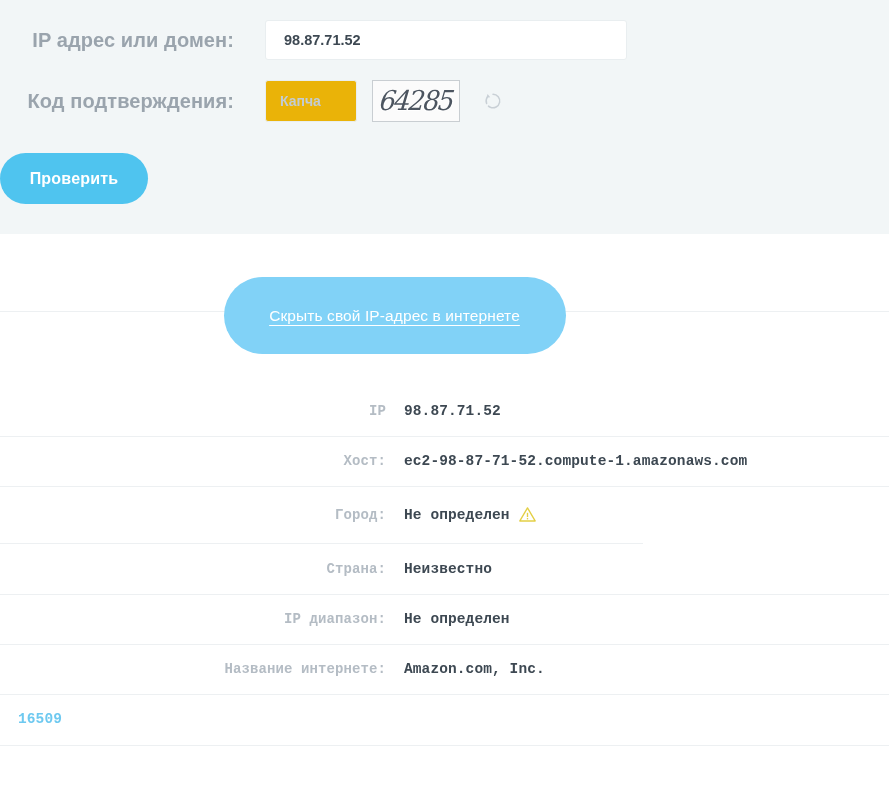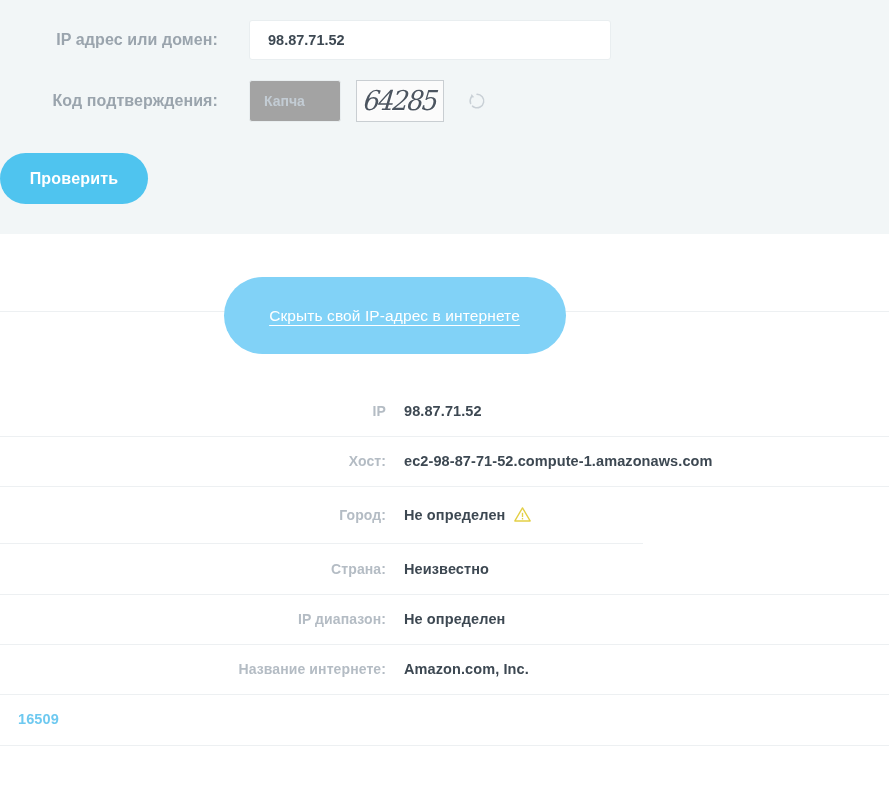--- a/index.html
+++ b/index.html
@@ -26,24 +26,25 @@
   }
 
   .form-row {
     position: absolute;
     display: flex;
     align-items: center;
   }
 
   .form-label {
     color: #9aa4ad;
-    font-size: 16px;
+    font-size: 20px;
     font-weight: 700;
     text-align: right;
     letter-spacing: 0.1px;
+    padding-left: 16px;
   }
 
   
   .row-ip { left: 0; top: 20px; width: 640px; }
   .row-ip .form-label { width: 218px; }
   .ip-input {
     margin-left: 31px;
     width: 362px;
     height: 40px;
     box-sizing: border-box;
@@ -59,21 +60,21 @@
   }
 
   
   .row-captcha { left: 0; top: 80px; width: 660px; }
   .row-captcha .form-label { width: 218px; }
   .captcha-input {
     margin-left: 31px;
     width: 92px;
     height: 42px;
     box-sizing: border-box;
-    background: #a3a3a3;
+    background: #eab308;
     border: 1px solid #e9eef0;
     border-radius: 3px;
     padding: 0 14px;
     font-family: "Liberation Sans", sans-serif;
     font-size: 14px;
     font-weight: 700;
     color: #3d4852;
     outline: none;
   }
   .captcha-input::placeholder { color: #c3ccd4; font-weight: 700; }
@@ -179,20 +180,21 @@
     text-underline-offset: 4px;
     letter-spacing: 0.1px;
   }
 
   
   .info-table {
     position: absolute;
     left: 0;
     top: 152px;
     width: 877px;
+    font-family: Liberation Mono, monospace;
   }
   .info-row {
     position: relative;
     height: 50px;
     display: flex;
     align-items: center;
   }
   .info-label {
     width: 386px;
     text-align: right;

